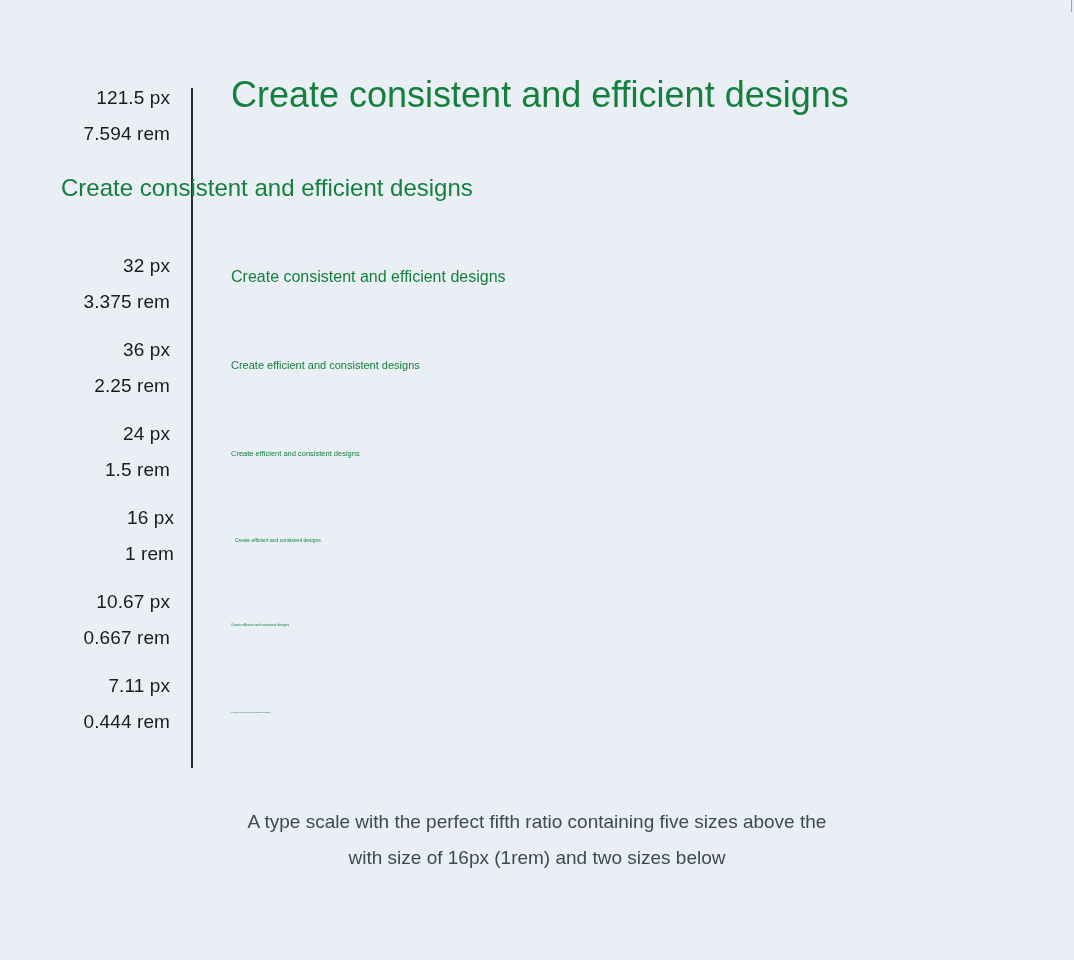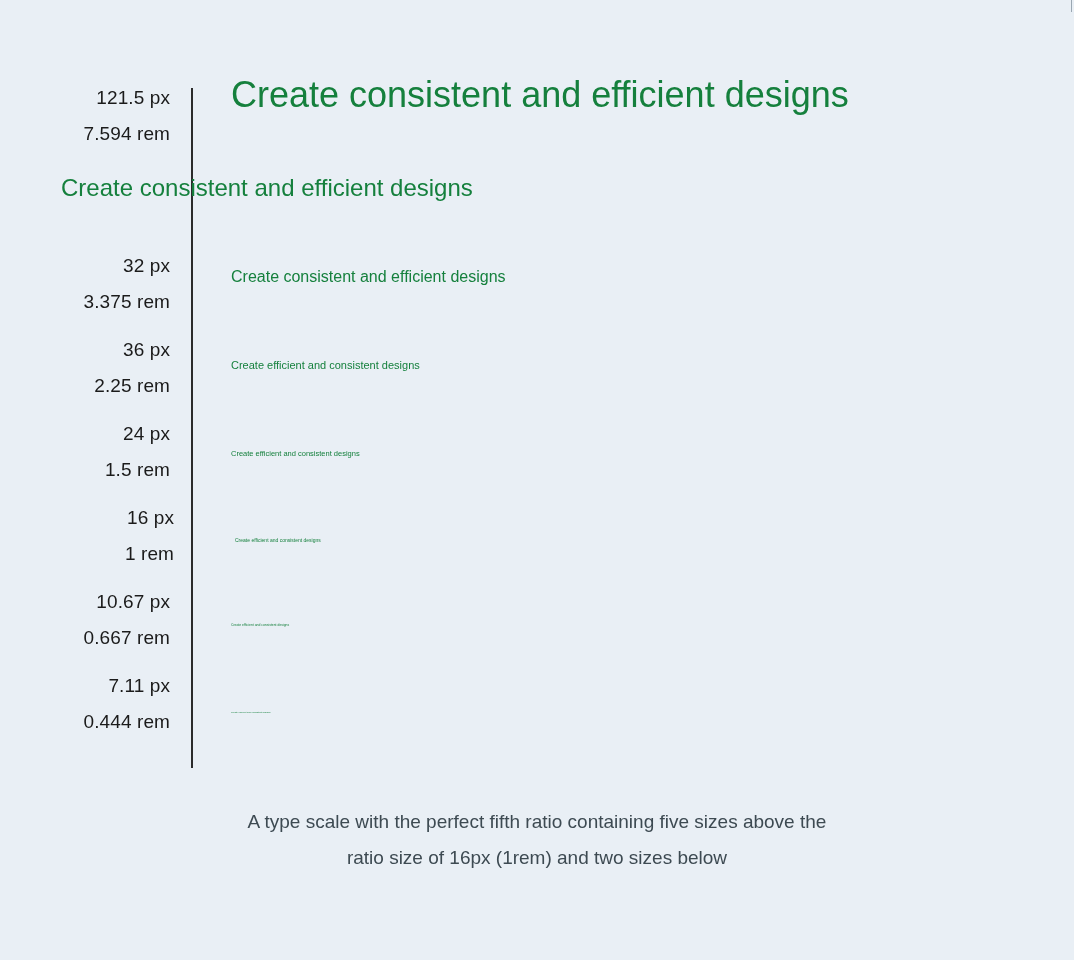--- a/index.html
+++ b/index.html
@@ -173,16 +173,16 @@
           </div>
           <div class="sample-col" style="height: 64px; padding-bottom: 27px; box-sizing: border-box;">
             <div class="sample" style="font-size: 2.3px;">Create efficient and consistent designs</div>
           </div>
         </div>
       </div>
   </div>
 
   <div class="caption">
     <div>A type scale with the perfect fifth ratio containing five sizes above the</div>
-    <div>ratio size of 16px (1rem) and two sizes below</div>
+    <div>with size of 16px (1rem) and two sizes below</div>
   </div>
 
 </div>
 
 </body></html>

